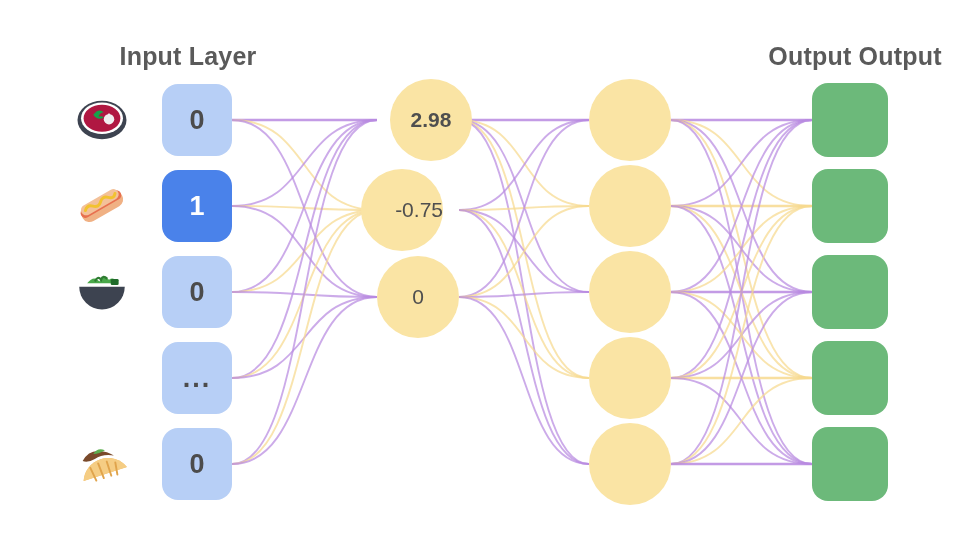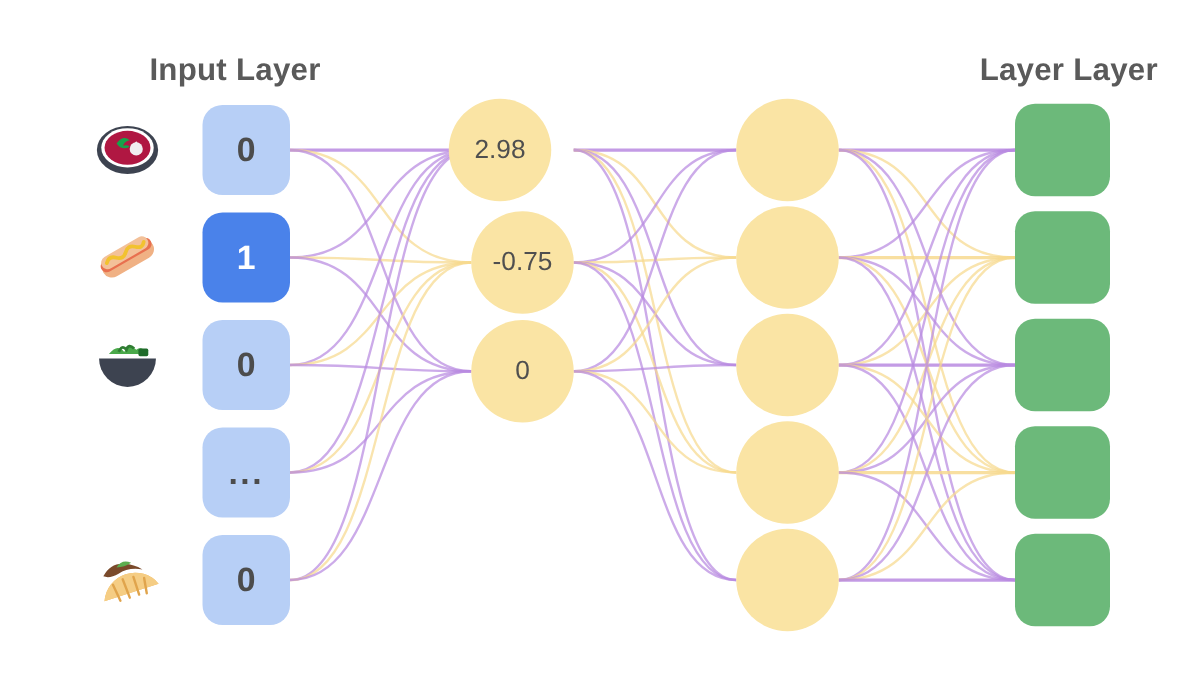--- a/index.html
+++ b/index.html
@@ -100,21 +100,21 @@
     border-radius: 16px;
     background: #6cb97a;
   }
 </style>
 </head>
 <body>
 
 <div id="stage">
 
   <div class="layer-title" id="title-input">Input Layer</div>
-  <div class="layer-title" id="title-output">Layer Layer</div>
+  <div class="layer-title" id="title-output">Output Output</div>
 
   <svg id="edges" viewBox="0 0 960 540" xmlns="http://www.w3.org/2000/svg">
     <g id="edges-input-embed" fill="none">
         <path d="M 232 120 C 311.75 120, 297.25 120, 377 120" stroke="#b98ae0" stroke-width="2.6" stroke-opacity="0.85" fill="none"></path>
         <path d="M 232 120 C 311.75 120, 297.25 210, 377 210" stroke="#f7d98f" stroke-width="1.9" stroke-opacity="0.72" fill="none"></path>
         <path d="M 232 120 C 311.75 120, 297.25 297, 377 297" stroke="#b98ae0" stroke-width="1.9" stroke-opacity="0.72" fill="none"></path>
         <path d="M 232 206 C 311.75 206, 297.25 120, 377 120" stroke="#b98ae0" stroke-width="1.9" stroke-opacity="0.72" fill="none"></path>
         <path d="M 232 206 C 311.75 206, 297.25 210, 377 210" stroke="#f7d98f" stroke-width="1.9" stroke-opacity="0.72" fill="none"></path>
         <path d="M 232 206 C 311.75 206, 297.25 297, 377 297" stroke="#b98ae0" stroke-width="1.9" stroke-opacity="0.72" fill="none"></path>
         <path d="M 232 292 C 311.75 292, 297.25 120, 377 120" stroke="#b98ae0" stroke-width="1.9" stroke-opacity="0.72" fill="none"></path>
@@ -225,24 +225,24 @@
   <div class="node in-box" style="left:162px; top:256px;">
     <span>0</span>
   </div>
   <div class="node in-box ellipsis" style="left:162px; top:342px;">
     <span>...</span>
   </div>
   <div class="node in-box" style="left:162px; top:428px;">
     <span>0</span>
   </div>
 
-  <div class="node circ" style="left:359px; top:79px;">
+  <div class="node circ" style="left:390px; top:79px;font-weight:bold;">
     <span>2.98</span>
   </div>
-  <div class="node circ" style="left:377px; top:169px;">
+  <div class="node circ" style="left:361px; top:169px;justify-content:flex-end;">
     <span>-0.75</span>
   </div>
   <div class="node circ" style="left:377px; top:256px;">
     <span>0</span>
   </div>
 
   <div class="node circ hidden-node" style="left:589px; top:79px;">
     <span></span>
   </div>
   <div class="node circ hidden-node" style="left:589px; top:165px;">

